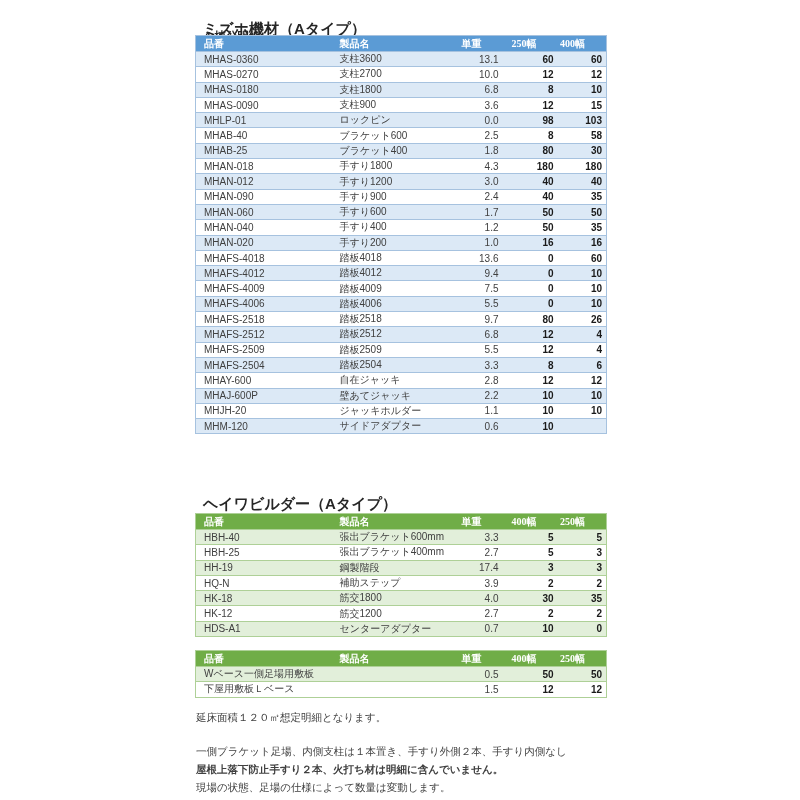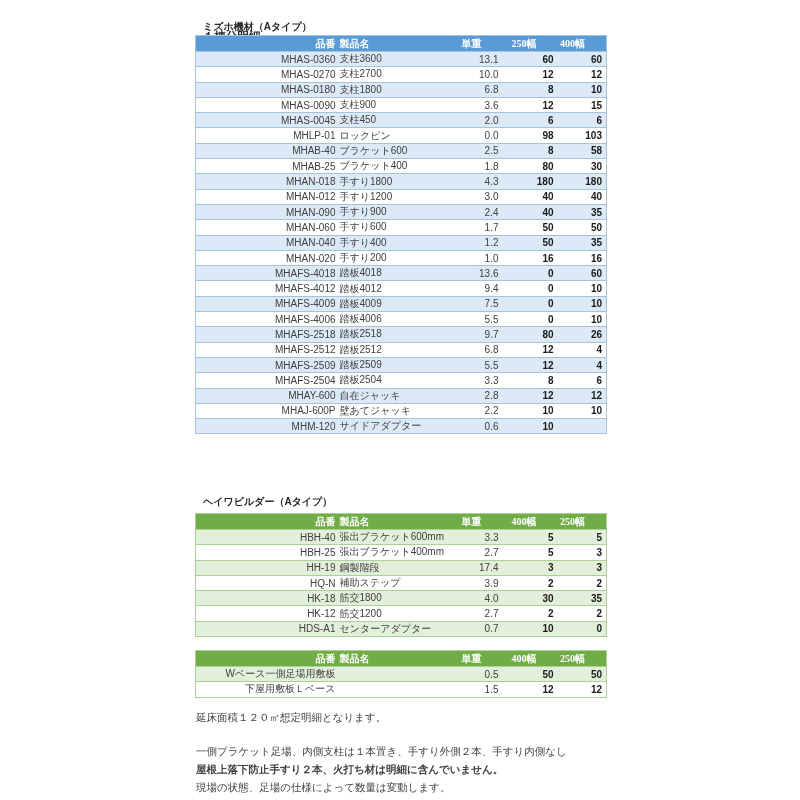--- a/index.html
+++ b/index.html
@@ -2,21 +2,21 @@
 <html><head>
 <meta charset="utf-8">
 <style>
   html,body{margin:0;padding:0;}
   body{
     width:800px;height:800px;background:#ffffff;position:relative;overflow:hidden;
     font-family:"Liberation Sans","DejaVu Sans",sans-serif;color:#404040;
   }
   .abs{position:absolute;}
   .title{left:203px;top:5px;font-size:11.5px;font-weight:bold;color:#262626;margin-top:24px;}
-  .subtitle{font-size:10px;font-weight:bold;color:#262626;}
+  .subtitle{font-size:15px;font-weight:bold;color:#262626;}
   .sub-1{left:203px;top:20px;}
   .sub-2{left:203px;top:495px;}
   .tblwrap-0{left:195px;top:35px;}
   .tblwrap-1{left:195px;top:513px;}
   .tblwrap-2{left:195px;top:650px;}
   table.tbl{
     border-collapse:collapse;table-layout:fixed;width:411px;
     font-size:10px;color:#404040;border:1px solid var(--line);
   }
   .tbl-blue{--head:#5B9BD5;--band:#DCE9F6;--line:#A6C2DF;}
@@ -28,21 +28,21 @@
   .tbl col.c4{width:49px;}
   .tbl th{
     background:var(--head);color:#ffffff;font-weight:bold;height:15px;
     font-size:10px;padding:0;white-space:nowrap;overflow:hidden;
   }
   .tbl td{
     height:14.3px;padding:0;border-top:1px solid var(--line);
     white-space:nowrap;overflow:hidden;background:#ffffff;
   }
   .tbl tbody tr:nth-child(odd) td{background:var(--band);}
-  .tbl .c0{text-align:right;padding-left:8px;}
+  .tbl .c0{text-align:left;padding-left:8px;}
   .tbl .c1{text-align:left;padding-left:4px;margin-top:20px;}
   .tbl .c2,.tbl .c3,.tbl .c4{text-align:right;padding-right:4px;}
   .tbl th.c2,.tbl th.c3,.tbl th.c4{padding-right:21px;font-family:Liberation Serif, serif;}
   .tbl td.c3,.tbl td.c4{font-weight:bold;color:#1a1a1a;}
   .note{left:196px;font-size:10.5px;color:#404040;white-space:nowrap;}
   .note-0{top:711px;}
   .note-1{top:745px;}
   .note-2{top:763px;font-weight:bold;}
   .note-3{top:781px;}
 </style>
@@ -93,27 +93,20 @@
           <td class="c4">10</td>
         </tr>
         <tr>
           <td class="c0">MHAS-0090</td>
           <td class="c1">支柱900</td>
           <td class="c2">3.6</td>
           <td class="c3">12</td>
           <td class="c4">15</td>
         </tr>
         <tr>
-          <td class="c0">MHAS-0045</td>
-          <td class="c1">支柱450</td>
-          <td class="c2">2.0</td>
-          <td class="c3">6</td>
-          <td class="c4">6</td>
-        </tr>
-        <tr>
           <td class="c0">MHLP-01</td>
           <td class="c1">ロックピン</td>
           <td class="c2">0.0</td>
           <td class="c3">98</td>
           <td class="c4">103</td>
         </tr>
         <tr>
           <td class="c0">MHAB-40</td>
           <td class="c1">ブラケット600</td>
           <td class="c2">2.5</td>
@@ -229,20 +222,27 @@
           <td class="c0">MHAY-600</td>
           <td class="c1">自在ジャッキ</td>
           <td class="c2">2.8</td>
           <td class="c3">12</td>
           <td class="c4">12</td>
         </tr>
         <tr>
           <td class="c0">MHAJ-600P</td>
           <td class="c1">壁あてジャッキ</td>
           <td class="c2">2.2</td>
+          <td class="c3">10</td>
+          <td class="c4">10</td>
+        </tr>
+        <tr>
+          <td class="c0">MHJH-20</td>
+          <td class="c1">ジャッキホルダー</td>
+          <td class="c2">1.1</td>
           <td class="c3">10</td>
           <td class="c4">10</td>
         </tr>
         <tr>
           <td class="c0">MHM-120</td>
           <td class="c1">サイドアダプター</td>
           <td class="c2">0.6</td>
           <td class="c3">10</td>
           <td class="c4"></td>
         </tr>

